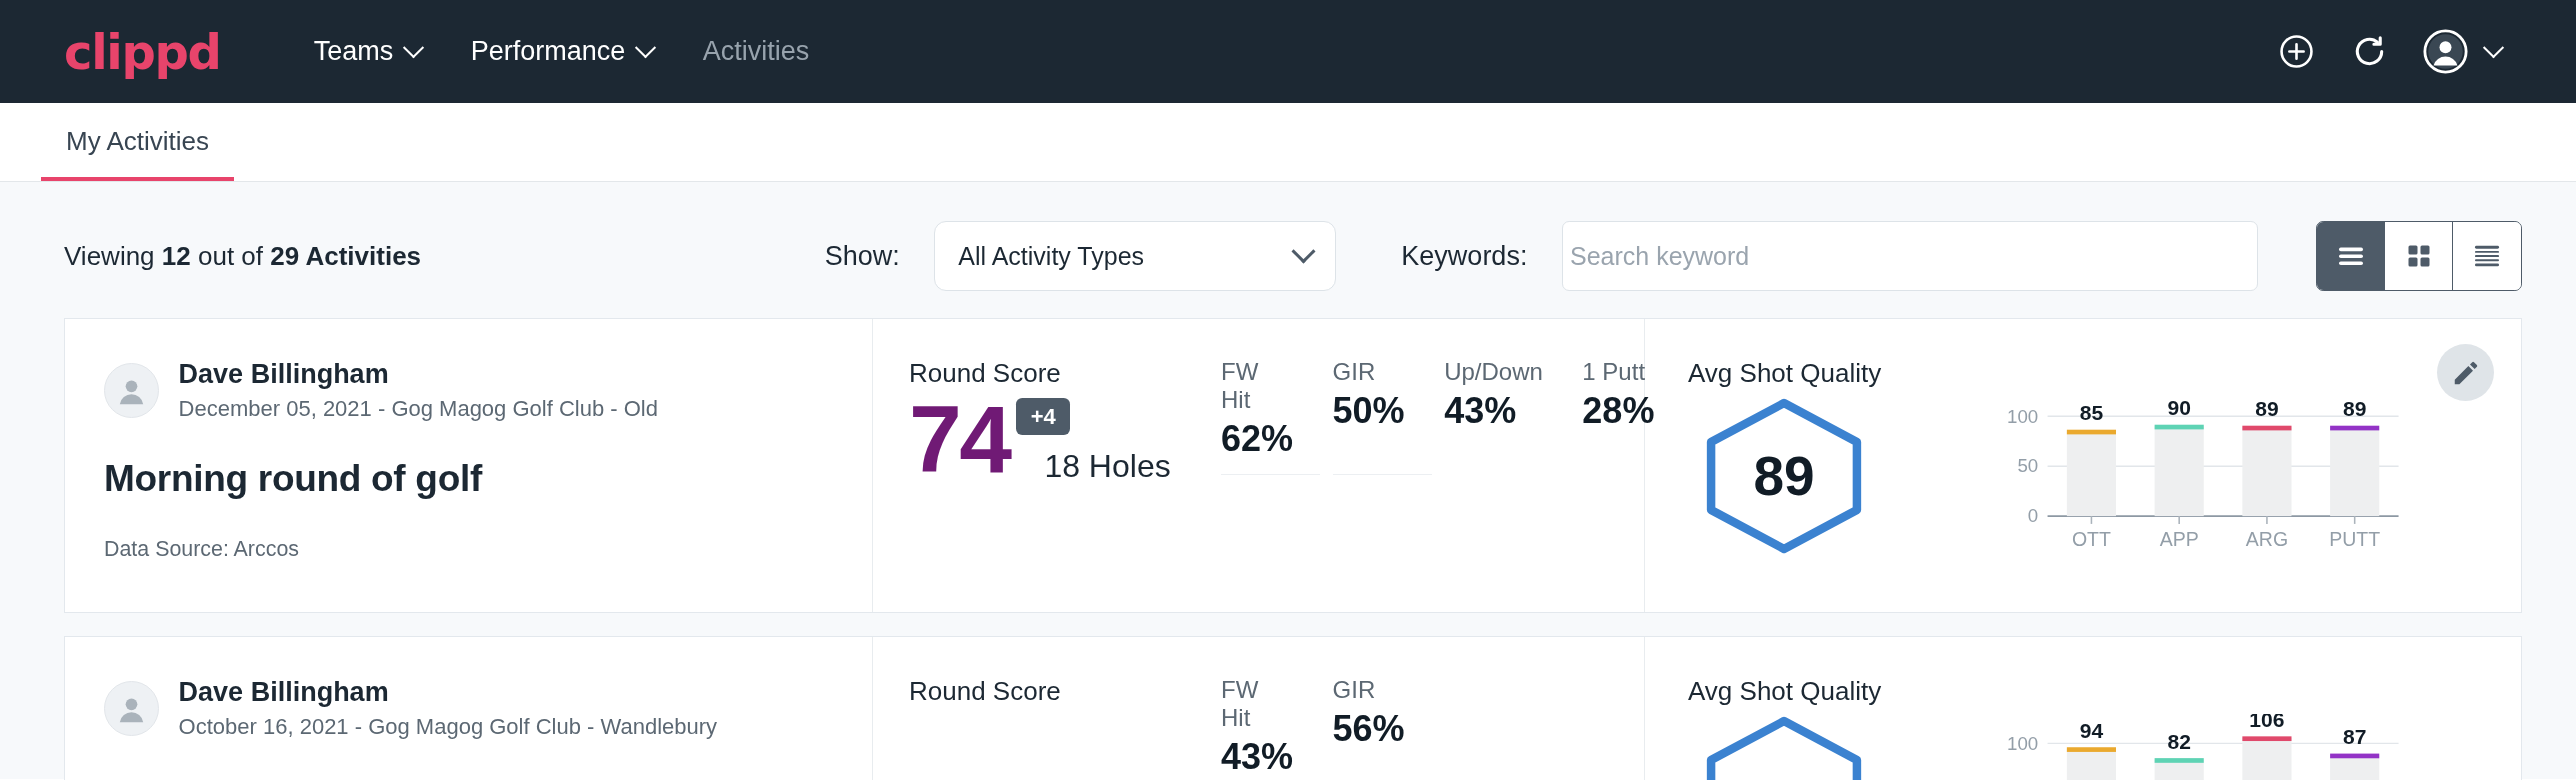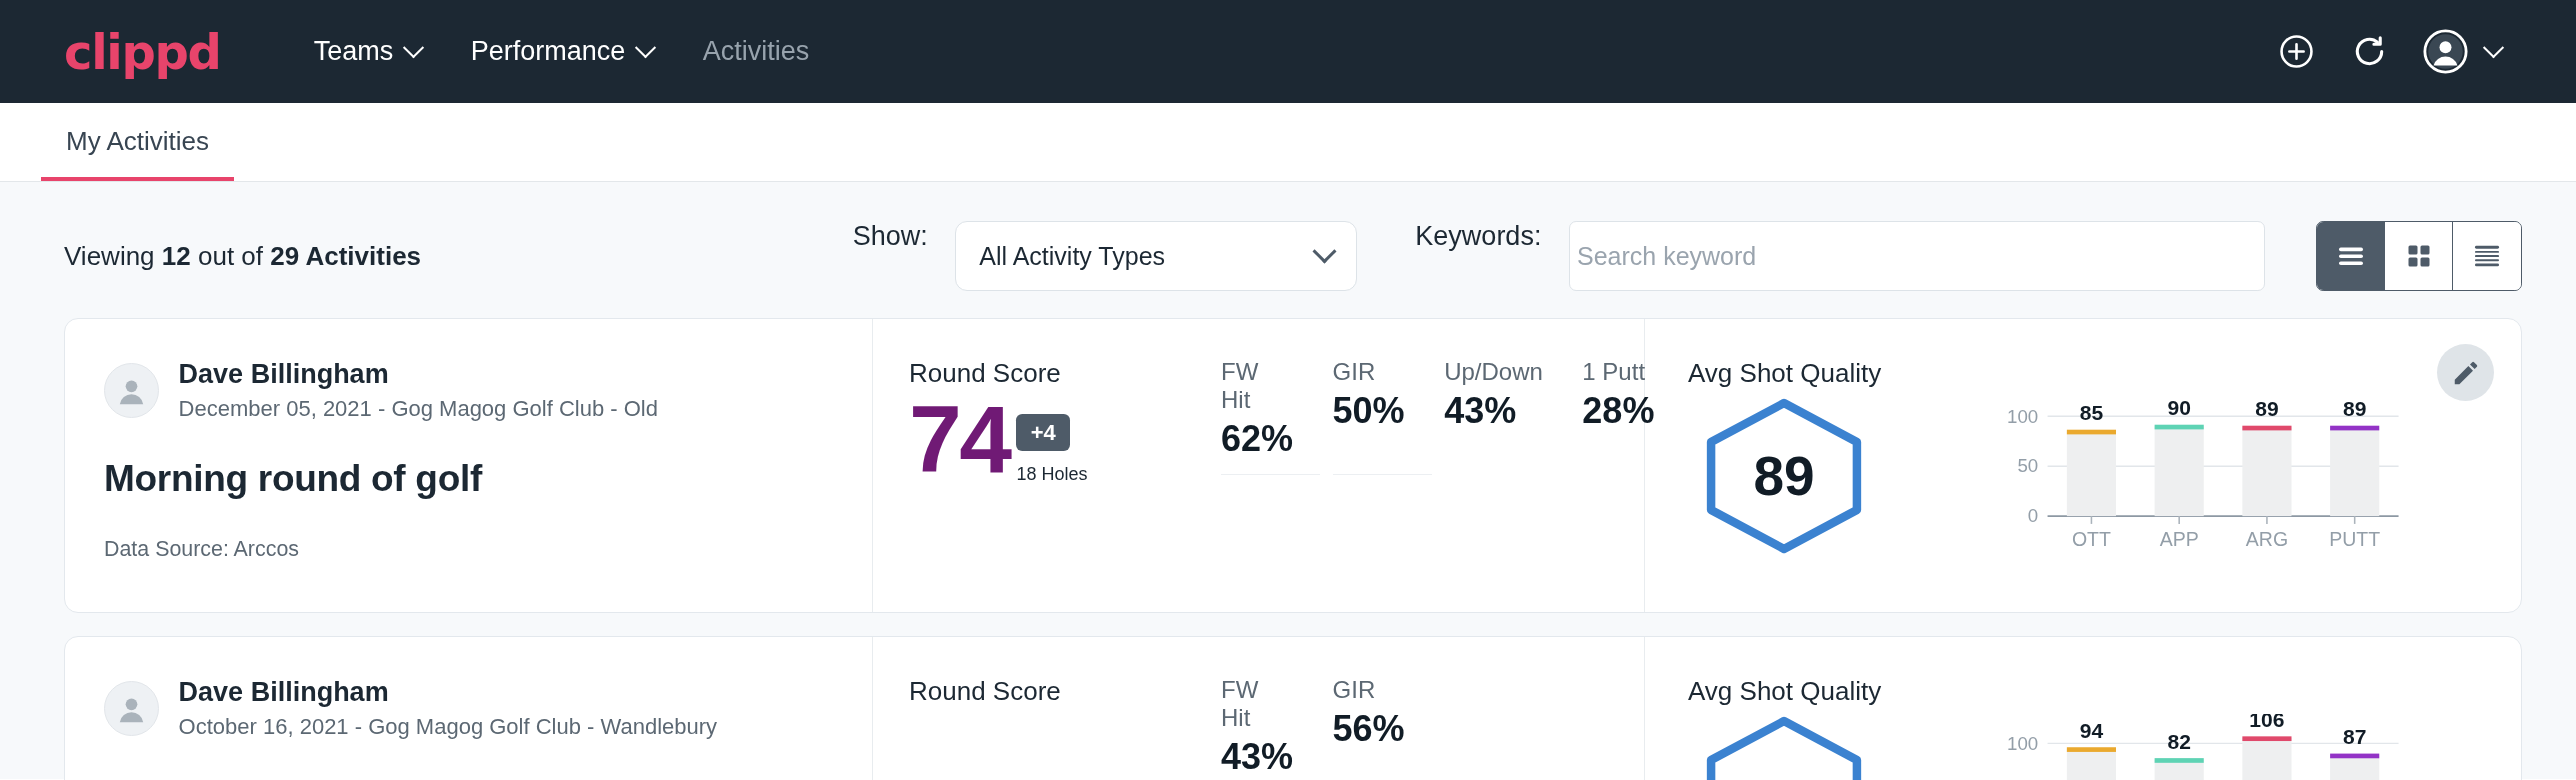--- a/index.html
+++ b/index.html
@@ -75,21 +75,21 @@
   .page { background: #f7f9fb; height: calc(780px - 103px - 80px); padding: 0; }
   .filterrow {
     display: flex; align-items: center;
     padding: 39px 54px 27px 64px;
     background: #f7f9fb;
   }
   .viewing { font-size: 26px; color: #1c2833; }
   .viewing b { font-weight: 700; }
   .filter-right {
     margin-left: auto;
-    display: flex; align-items: flex-start; gap: 8px;
+    display: flex; align-items: center; gap: 15px;
   }
   .show-label { font-size: 27px; color: #1c2833; margin-right: 19.6px; }
   .select {
     width: 402px; height: 70px;
     background: #ffffff;
     border: 1.8px solid #dde3e8;
     border-radius: 12px;
     display: flex; align-items: center;
     padding: 0 23px;
     font-size: 25px; color: #1c2833;
@@ -129,21 +129,21 @@
     cursor: pointer;
   }
   .vt-btn:last-child { border-right: none; }
   .vt-btn.active { background: #4e5b68; }
 
   
   .cards { padding: 0 54px 0 64px; }
   .card {
     background: #ffffff;
     border: 1.8px solid #e3e8ed;
-    border-radius: 14px;
+    border-radius: 0;
     display: flex;
     position: relative;
     margin-bottom: 23px;
     min-height: 295px;
   }
   .col-info {
     width: 808px;
     padding: 39px 36px 32px 39px;
     border-right: 1.8px solid #e8ecef;
   }
@@ -171,21 +171,21 @@
     line-height: 0.95; letter-spacing: -2.7px;
   }
   .score-side { display: flex; flex-direction: column; align-items: flex-start; margin-left: 7.1px; }
   .badge {
     background: #4e5b68; color: #ffffff;
     font-size: 22px; font-weight: 700;
     border-radius: 6.2px;
     padding: 5.4px 14.3px;
     margin-bottom: 12.5px;
   }
-  .holes { font-size: 18px; color: #1c2833; white-space: nowrap; }
+  .holes { font-size: 32px; color: #1c2833; white-space: nowrap; margin-left: 28px; }
 
   .col-stats { width: 424px; padding: 39px 27px 32px 0; border-right: 1.8px solid #e8ecef; }
   .stat-grid { display: grid; grid-template-columns: 1fr 1fr 1fr 1fr; column-gap: 12.5px; }
   .stat { padding-right: 27px; }
   .stat-lab { font-size: 24px; color: #5c6873; }
   .stat-val { font-size: 36px; font-weight: 700; color: #111c26; margin-top: 3.6px; }
   .stat-top { border-bottom: 1.8px solid #eceff2; padding-bottom: 14.3px; margin-bottom: 16px; }
 
   .col-quality { flex: 1; padding: 39px 27px 32px 43px; display: flex; flex-direction: column; }
   .quality-body { display: flex; align-items: center; margin-top: 7.1px; }

